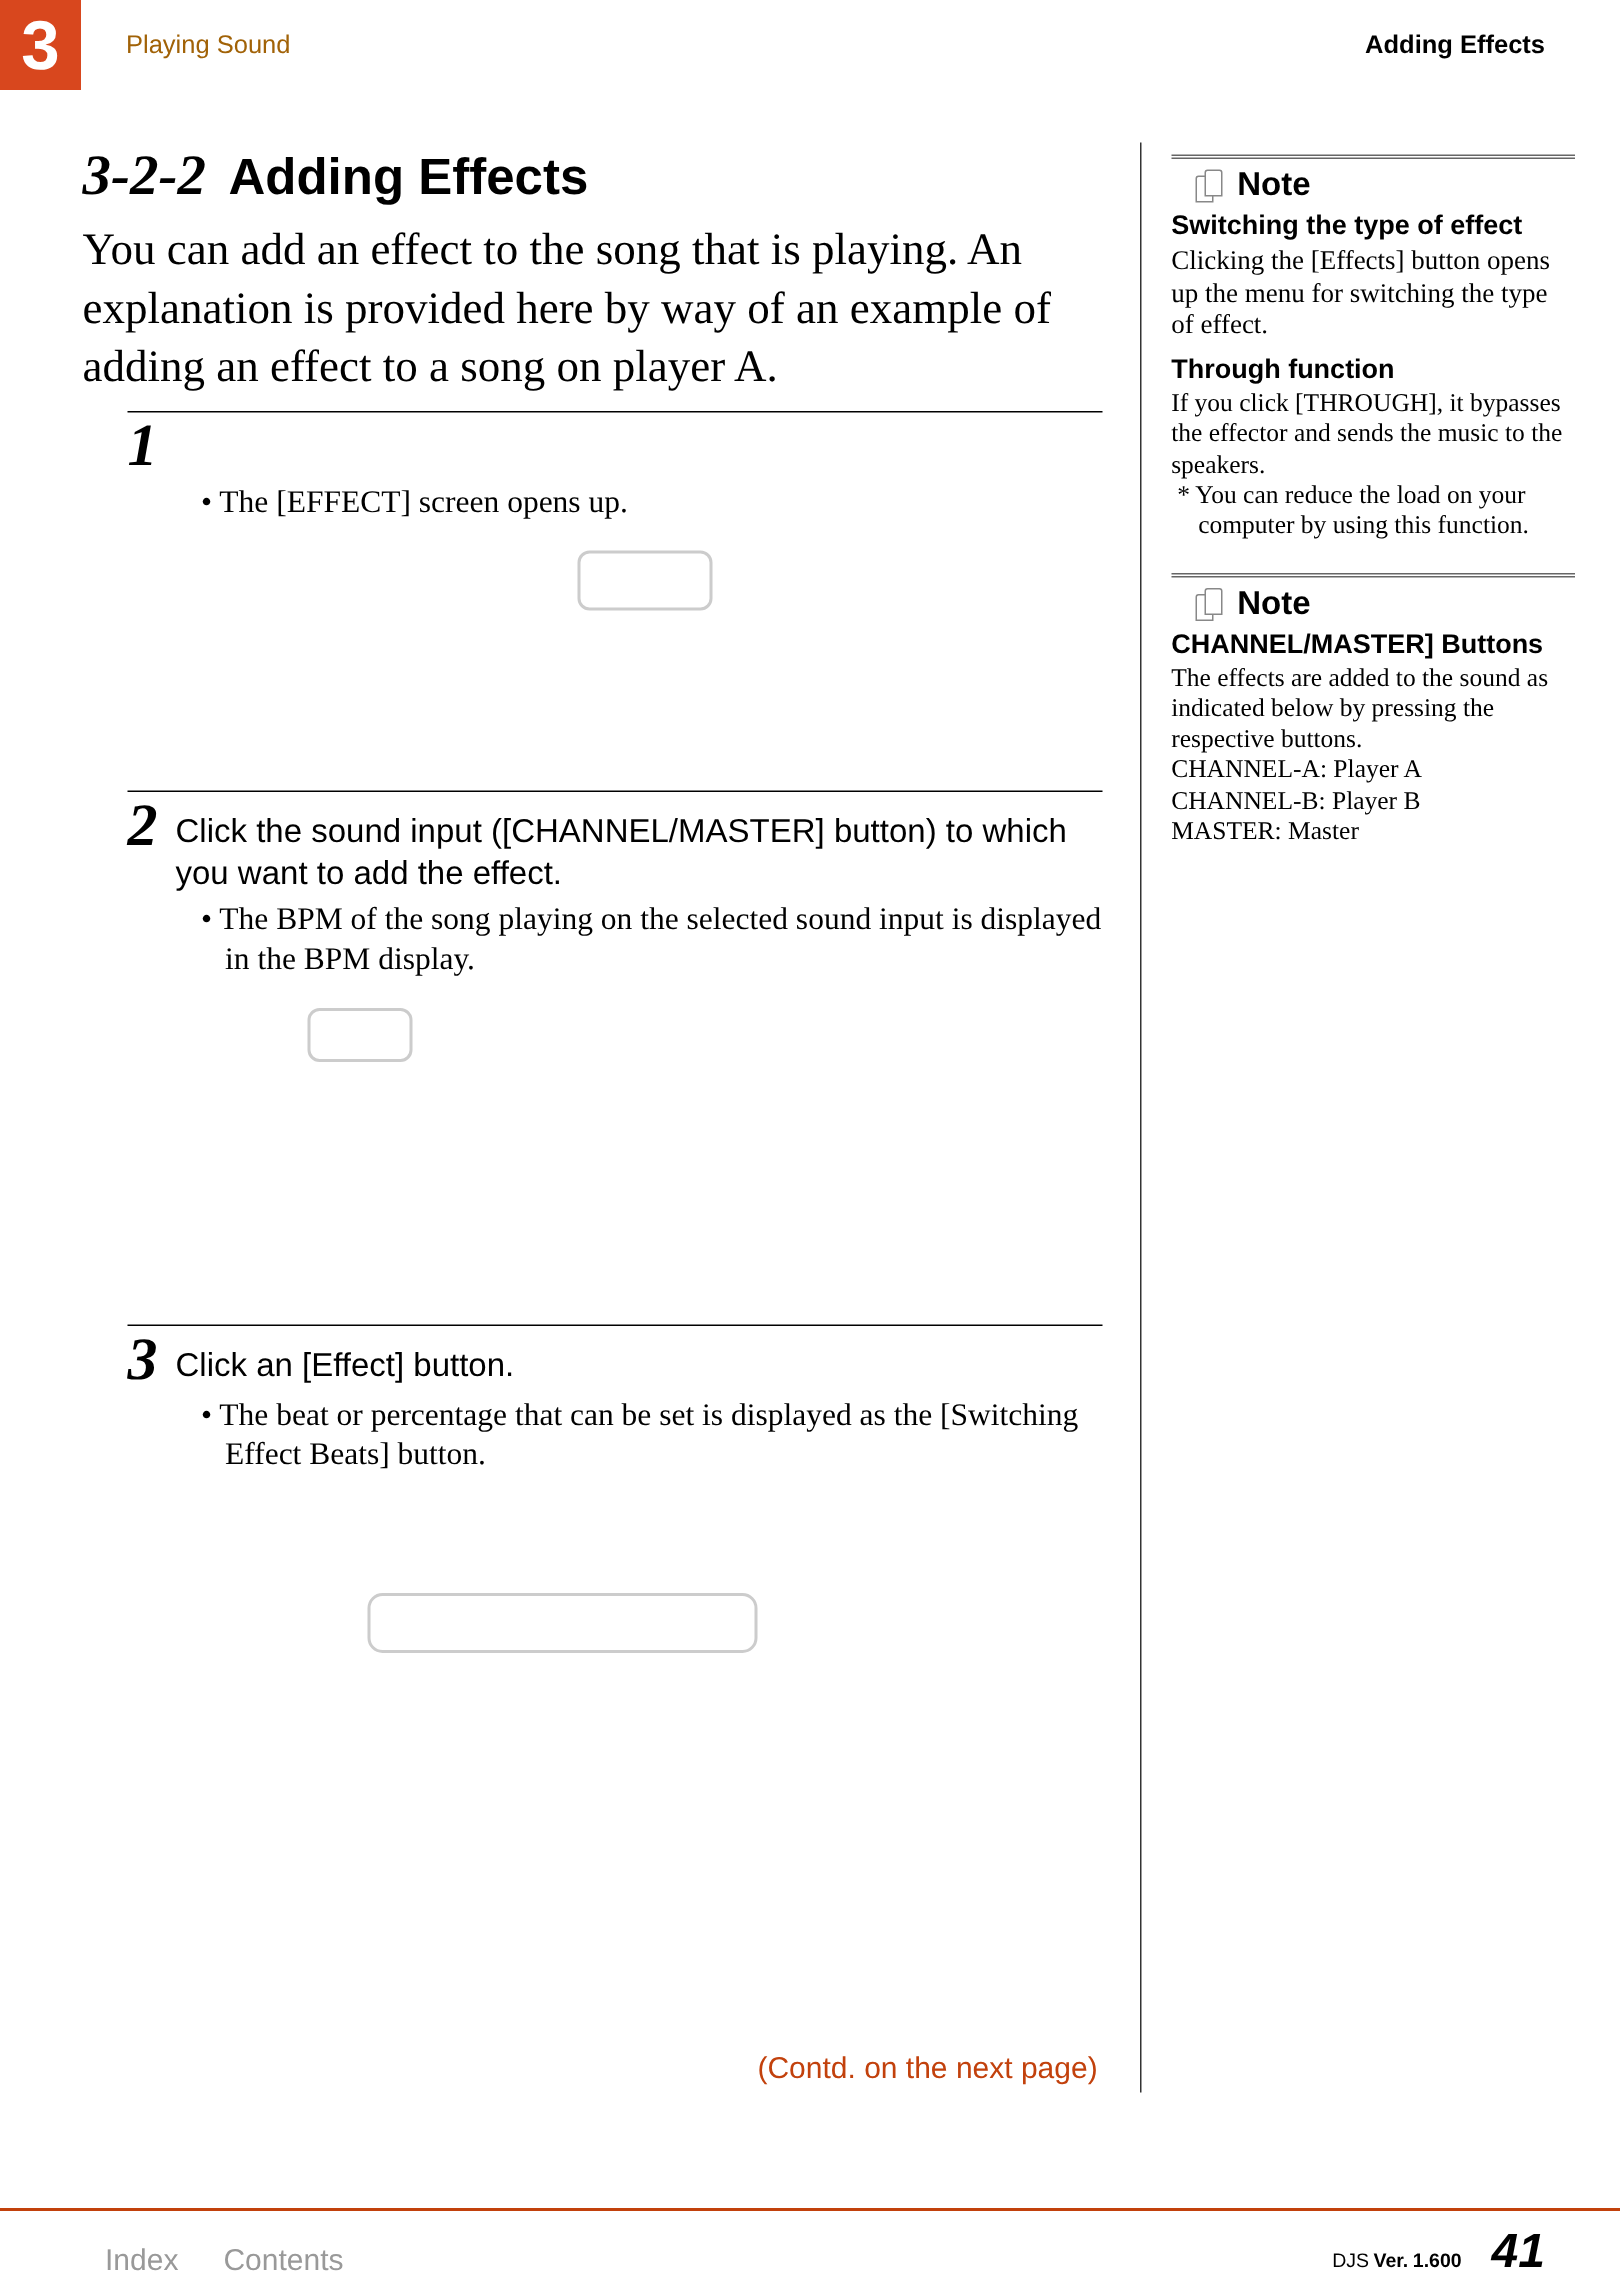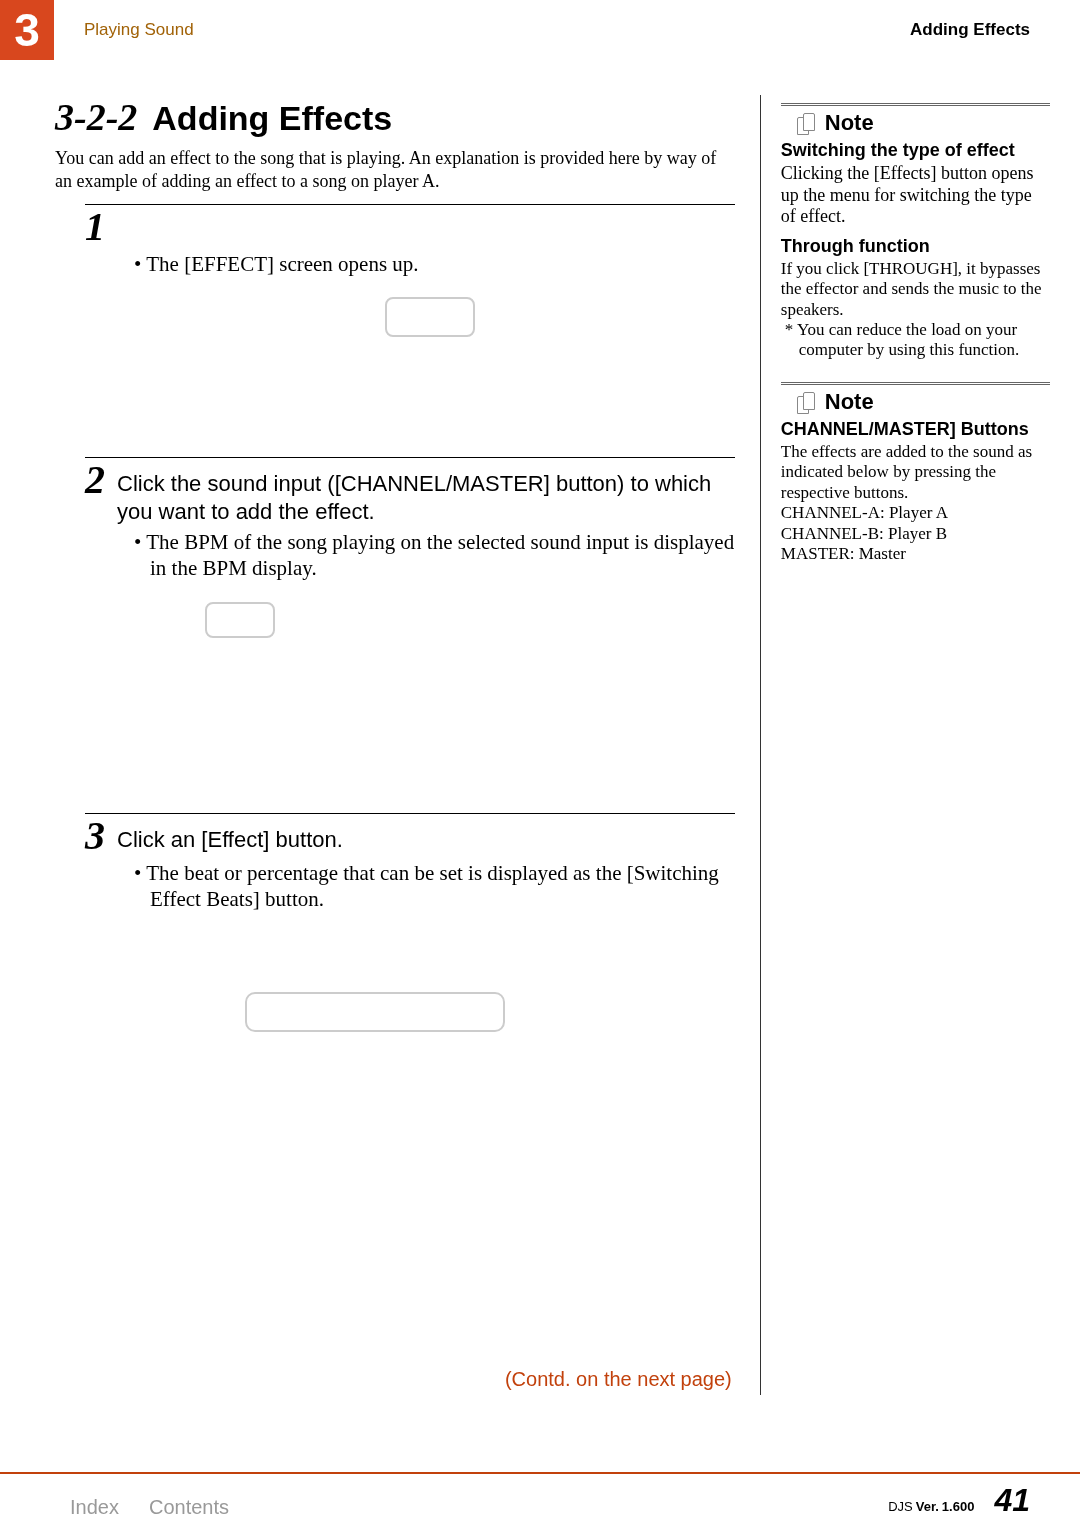--- a/index.html
+++ b/index.html
@@ -70,21 +70,21 @@
     font-weight: bold;
     font-size: 34px;
     margin-left: 15px;
   }
   .section-heading {
     display: flex;
     align-items: baseline;
     margin-bottom: 8px;
   }
   .intro-text {
-    font-size: 18px;
+    font-size: 30px;
     line-height: 1.3;
   }
   .step {
     margin-top: 10px;
     margin-left: 30px;
     border-top: 1px solid #000;
     padding-top: 6px;
   }
   .step-header {
     display: flex;

